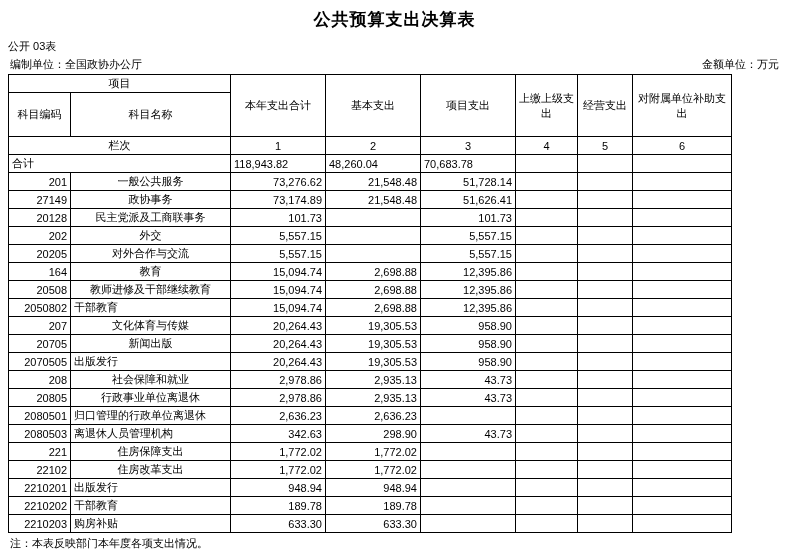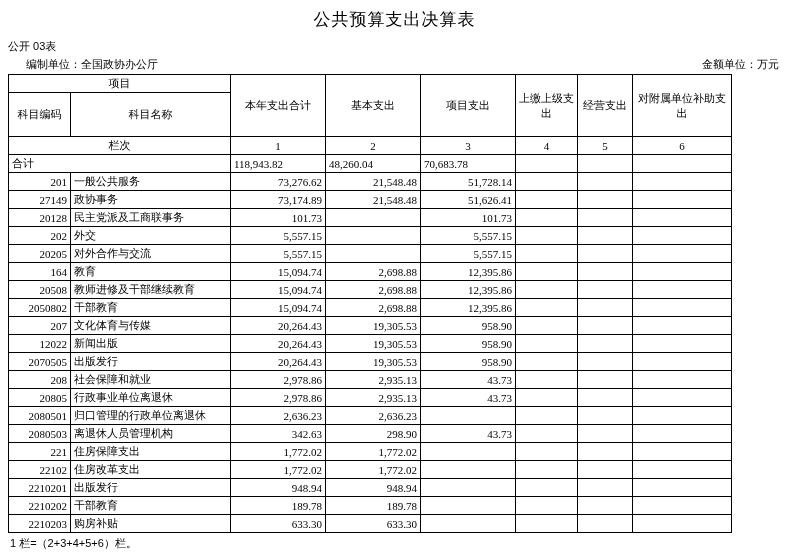--- a/index.html
+++ b/index.html
@@ -17,44 +17,42 @@
   .page {
     position: relative;
     width: 789px;
     height: 554px;
     box-sizing: border-box;
     padding: 0 8px;
   }
   .doc-title {
     text-align: center;
     font-size: 17px;
-    font-weight: normal;
+    font-weight: bold;
     letter-spacing: 1px;
     padding-top: 8px;
     padding-bottom: 8px;
   }
   .subhead-right {
     text-align: left;
     font-size: 11px;
     padding-right: 2px;
     padding-bottom: 3px;
   }
   .meta-row {
     display: flex;
     justify-content: space-between;
     font-size: 11px;
     padding: 0 2px 2px 2px;
-    margin-left: 16px;
   }
   table.main {
     border-collapse: collapse;
     width: 626px;
     table-layout: fixed;
     font-size: 11px;
-    font-family: Liberation Serif, serif;
   }
   table.main td, table.main th {
     border: 1px solid #000000;
     padding: 1px 3px;
     height: 16px;
     box-sizing: border-box;
     font-weight: normal;
     vertical-align: middle;
   }
   .c-center { text-align: center; }
@@ -62,21 +60,21 @@
   .c-left   { text-align: left; }
   .hdr {
     text-align: center;
     vertical-align: middle;
   }
   .hdr-tall { height: 44px; }
   .rowhead-proj {
     text-align: center;
     height: 15px;
   }
-  .lvl-1 { padding-left: 16px; }
+  .lvl-1 { padding-left: 16px; text-align: center; }
   .lvl-2 { padding-left: 28px; }
   .total-row td { text-align: left; }
   .notes {
     font-size: 11px;
     line-height: 1.45;
     padding-top: 3px;
     padding-left: 2px;
   }
   .code-cell { text-align: right; padding-left: 6px; }
 </style>
@@ -221,21 +219,21 @@
           <td class="code-cell">207</td>
           <td class="c-left lvl-1">文化体育与传媒</td>
           <td class="c-right">20,264.43</td>
           <td class="c-right">19,305.53</td>
           <td class="c-right">958.90</td>
           <td class="c-right"></td>
           <td class="c-right"></td>
           <td class="c-right"></td>
         </tr>
         <tr>
-          <td class="code-cell">12022</td>
+          <td class="code-cell">20705</td>
           <td class="c-left lvl-1">新闻出版</td>
           <td class="c-right">20,264.43</td>
           <td class="c-right">19,305.53</td>
           <td class="c-right">958.90</td>
           <td class="c-right"></td>
           <td class="c-right"></td>
           <td class="c-right"></td>
         </tr>
         <tr>
           <td class="code-cell">2070505</td>
@@ -334,16 +332,17 @@
           <td class="c-right">633.30</td>
           <td class="c-right"></td>
           <td class="c-right"></td>
           <td class="c-right"></td>
           <td class="c-right"></td>
         </tr>
       </tbody>
   </table>
 
   <div class="notes">
+    <div>注：本表反映部门本年度各项支出情况。</div>
     <div>1 栏=（2+3+4+5+6）栏。</div>
   </div>
 
 </div>
 
 </body></html>

